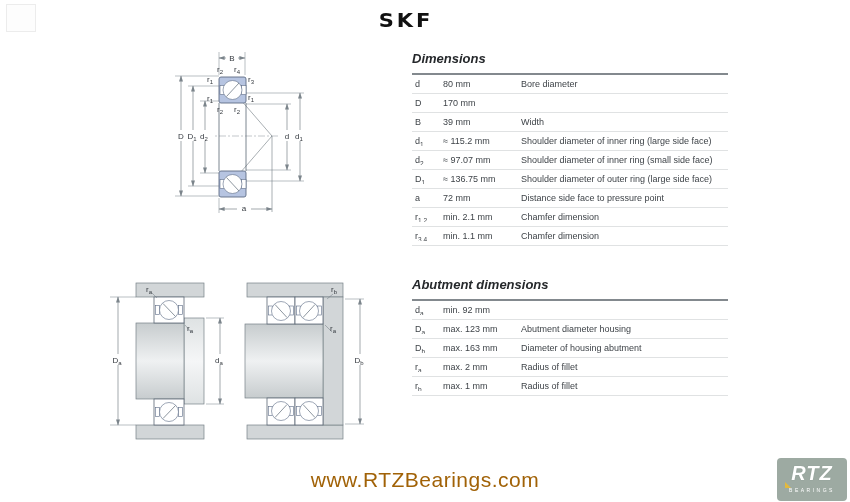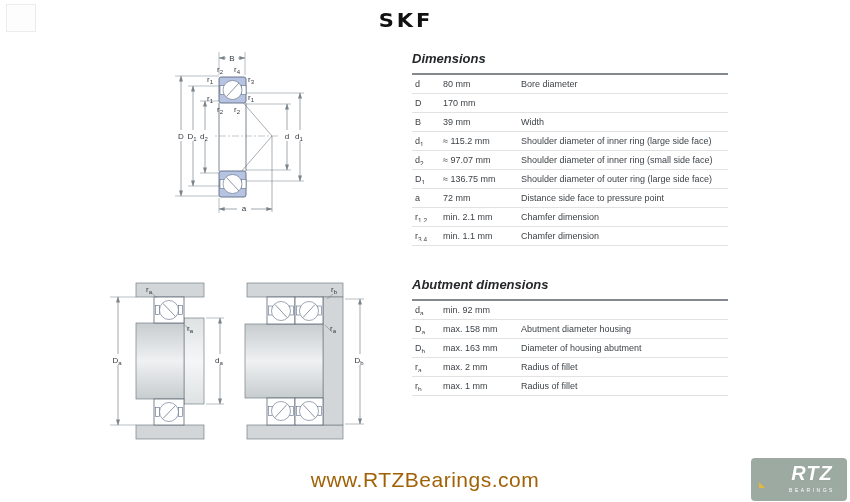--- a/index.html
+++ b/index.html
@@ -33,21 +33,21 @@
   }
   .trow sub{font-size:6.5px;line-height:0;}
   .tsym,.tval,.tdesc{white-space:nowrap;overflow:hidden;}
   
   .watermark{
     position:absolute;left:0;top:468px;width:100%;text-align:center;
     font-size:21px;color:#a16207;letter-spacing:.5px;
   }
   .rtz-logo{
     position:absolute;right:3px;bottom:1px;width:70px;height:43px;
-    background:#9daaa2;border-radius:4px;text-align:center;overflow:hidden;padding-left:26px;
+    background:#9daaa2;border-radius:4px;text-align:center;overflow:hidden;
   }
   .rtz-text{
     font-style:italic;font-weight:900;font-size:20px;line-height:26px;
     color:#ffffff;letter-spacing:1px;margin-top:2px;
     text-shadow:0 0 1px #7c8a82;position:relative;
   }
   .rtz-accent{
     position:absolute;left:8px;top:24px;width:0;height:0;
     border-left:6px solid #e3b93d;border-top:6px solid transparent;
   }
@@ -292,21 +292,21 @@
 <div class="panel panel-abutment">
   <div class="sec-title">Abutment dimensions</div>
   <div class="rule"></div>
   <div class="tbl">
       <div class="trow">
         <span class="tsym">d<sub>a</sub></span>
         <span class="tval">min. 92 mm</span>
       </div>
       <div class="trow">
         <span class="tsym">D<sub>a</sub></span>
-        <span class="tval">max. 158 mm</span>
+        <span class="tval">max. 123 mm</span>
         <span class="tdesc">Abutment diameter housing</span>
       </div>
       <div class="trow">
         <span class="tsym">D<sub>b</sub></span>
         <span class="tval">max. 163 mm</span>
         <span class="tdesc">Diameter of housing abutment</span>
       </div>
       <div class="trow">
         <span class="tsym">r<sub>a</sub></span>
         <span class="tval">max. 2 mm</span>

